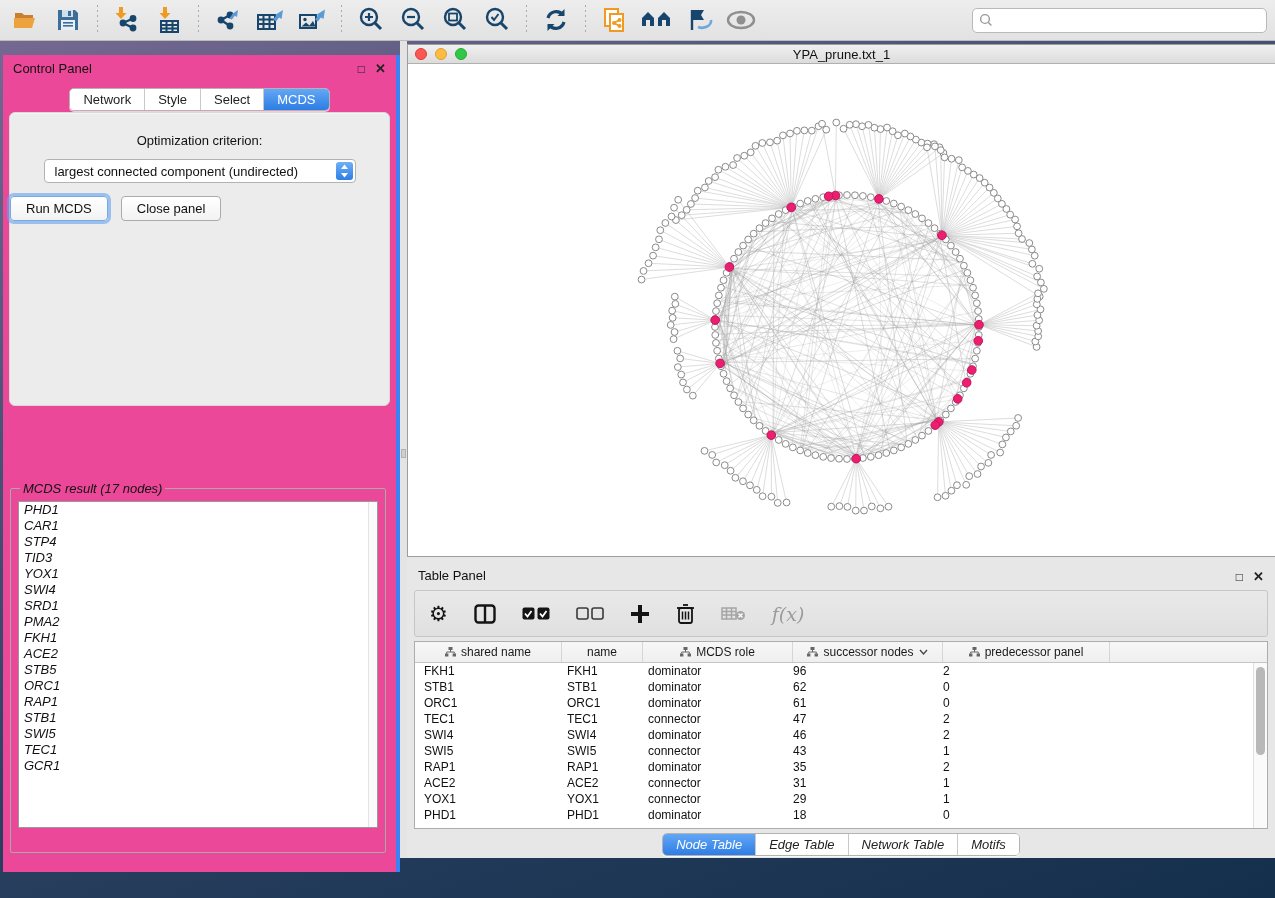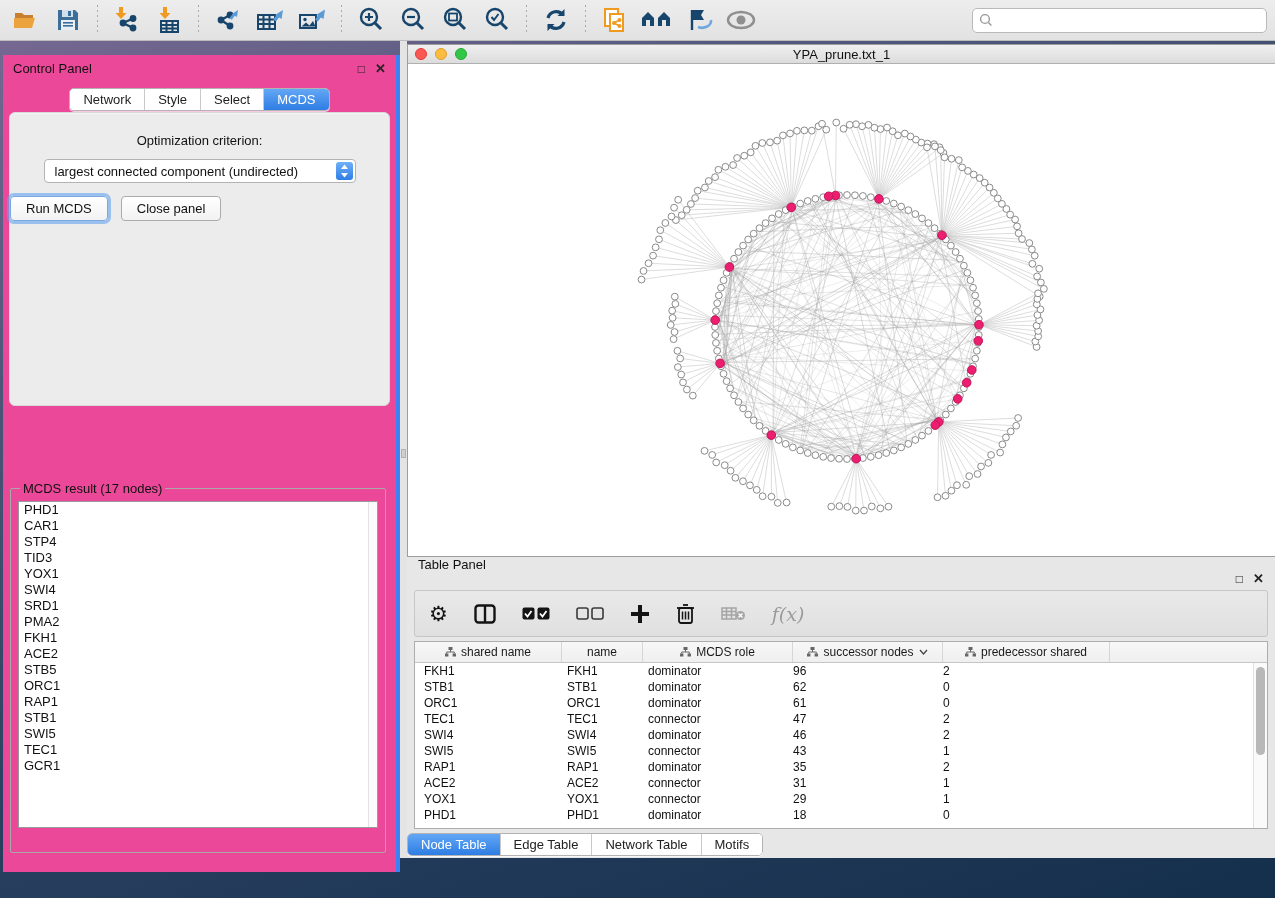--- a/index.html
+++ b/index.html
@@ -47,21 +47,21 @@
     display:flex; align-items:center; padding-left:10px; font-size:13px; color:#111; position:relative; }
   .combo-stepper { position:absolute; right:2px; top:2px; bottom:2px; width:17px; border-radius:3px;
     background:linear-gradient(#6fb0f7,#2f7ee6); display:flex; flex-direction:column; align-items:center; justify-content:center; }
   .combo-stepper svg { display:block; }
   .btn-row { display:flex; gap:13px; margin-top:13px; }
   .btn { background:linear-gradient(#ffffff,#f2f2f2); border:1px solid #ababab; border-radius:4px;
     font-size:13px; color:#111; padding:4px 15px; font-family:"Liberation Sans",sans-serif; }
   .btn.focused { box-shadow:0 0 0 3px rgba(100,165,240,.6); border-color:#7aa8e0; }
 
   .result-fieldset { position:absolute; left:7px; width:376px; top:426px; height:372px;
-    border:1px solid #a9a9a9; border-radius:2px; padding:5px 7px 24px 7px; }
+    border:1px solid #a9a9a9; border-radius:2px; padding:5px 7px 24px 7px;font-style:italic; }
   .result-fieldset legend { font-size:13px; color:#111; padding:0 3px; margin-left:2px; }
   .result-list { width:100%; height:100%; background:#fff; border:1px solid #9a9a9a; overflow:hidden; position:relative; }
   .result-list .track { position:absolute; right:0; top:0; bottom:0; width:9px; background:#fbfbfb; border-left:1px solid #e3e3e3; }
   .result-item { font-size:13px; color:#111; line-height:16px; padding-left:5px; }
 
   
   .vsplit { position:absolute; left:400px; top:41px; width:7px; height:817px; background:#e4e4e4; }
   .vsplit .grip { position:absolute; left:1px; top:408px; width:5px; height:9px; background:#cfcfcf; border:1px solid #b2b2b2; }
 
   
@@ -72,40 +72,40 @@
   .tlights { display:flex; gap:8px; }
   .tl { width:12px; height:12px; border-radius:50%; }
   .tl.r { background:#fc5753; border:1px solid #df3e39; }
   .tl.y { background:#fdbc40; border:1px solid #de9f34; }
   .tl.g { background:#33c748; border:1px solid #27aa35; }
   .net-title { position:absolute; left:0; right:0; text-align:center; font-size:13px; color:#111; }
   .net-canvas { position:relative; width:100%; height:492px; background:#fff; overflow:hidden; }
 
   
   .table-panel { position:absolute; left:407px; top:557px; width:868px; height:301px; background:#e7e7e7; }
-  .tp-titlebar { height:26px; display:flex; align-items:flex-start; padding:0 11px;flex-direction:column; }
+  .tp-titlebar { height:26px; display:flex; align-items:flex-end; padding:0 11px; }
   .tp-toolbar { position:absolute; left:7px; right:7px; top:33px; height:47px;
     background:linear-gradient(#e9e9e9,#e0e0e0); border:1px solid #c6c6c6; border-radius:3px;
     display:flex; align-items:center; padding:0 14px; gap:26px; }
   .tpi { display:flex; align-items:center; justify-content:center; height:30px; }
   .sym { font-family:"DejaVu Sans",sans-serif; color:#141414; }
   .fx { font-family:"DejaVu Serif",serif; font-style:italic; font-size:19px; color:#9a9a9a; }
 
   .ntable { position:absolute; left:7px; right:7px; top:84px; height:188px; background:#fff; border:1px solid #adadad; }
   .thead { display:flex; height:21px; background:linear-gradient(#f7f7f7,#efefef); border-bottom:1px solid #c6c6c6; }
   .th { display:flex; align-items:center; justify-content:center; gap:5px; font-size:12px; color:#1a1a1a;
     border-right:1px solid #d6d6d6; height:100%; }
   .tbody { position:relative; }
   .trow { display:flex; height:16px; align-items:center; }
   .td { font-size:12px; color:#111; overflow:hidden; white-space:nowrap; }
   .td.num { text-align:left; }
   .tscroll { position:absolute; right:0; top:21px; bottom:0; width:14px; background:#fafafa; border-left:1px solid #e0e0e0; }
   .tscroll .thumb { position:absolute; left:2px; top:4px; width:9px; height:88px; background:#b8b8b8; border-radius:5px; }
 
-  .tp-tabs { position:absolute; left:0; right:0; top:276px; display:flex; justify-content:flex-start; }
+  .tp-tabs { position:absolute; left:0; right:0; top:276px; display:flex; justify-content:center;font-style:italic; }
 
   
   .statusbar { position:absolute; left:0; top:858px; width:1275px; height:28px; background:#e8e8e8; border-top:1px solid #bdbdbd;
     display:flex; align-items:center; padding:0 10px; }
   .list-btn { width:27px; height:21px; background:linear-gradient(#fff,#f0f0f0); border:1px solid #a8a8a8;
     display:flex; align-items:center; justify-content:center; }
   .memory-btn { margin-left:auto; height:21px; background:linear-gradient(#fff,#f0f0f0); border:1px solid #a8a8a8; border-radius:4px;
     display:flex; align-items:center; gap:5px; padding:0 9px; font-size:12px; color:#111; }
   .memdot { width:9px; height:9px; border-radius:50%; background:#1d9a3a; }
 </style>
@@ -1087,21 +1087,21 @@
           </div>
           <div class="th" style="width: 167px;">
             <svg width="11" height="10" viewBox="0 0 11 10">
               <g fill="#666">
                 <rect x="3.5" y="0" width="4" height="3"></rect>
                 <rect x="0" y="6.5" width="3.4" height="3"></rect>
                 <rect x="7.6" y="6.5" width="3.4" height="3"></rect>
               </g>
               <path d="M5.5 3 v2 M1.7 6.5 v-1.5 h7.6 v1.5" fill="none" stroke="#666" stroke-width="1"></path>
             </svg>
-            <span>predecessor shared</span>
+            <span>predecessor panel</span>
           </div>
         </div>
       <div class="tbody" id="node-table-body">
           <div class="trow">
             <div class="td" style="width: 147px; padding: 0px 0px 0px 9px;">FKH1</div>
             <div class="td" style="width: 81px; padding: 0px 0px 0px 5px;">FKH1</div>
             <div class="td" style="width: 150px; padding: 0px 0px 0px 5px;">dominator</div>
             <div class="td num" style="width: 150px; padding: 0px 18px 0px 0px;">96</div>
             <div class="td num" style="width: 167px; padding: 0px 18px 0px 0px;">2</div>
           </div>

